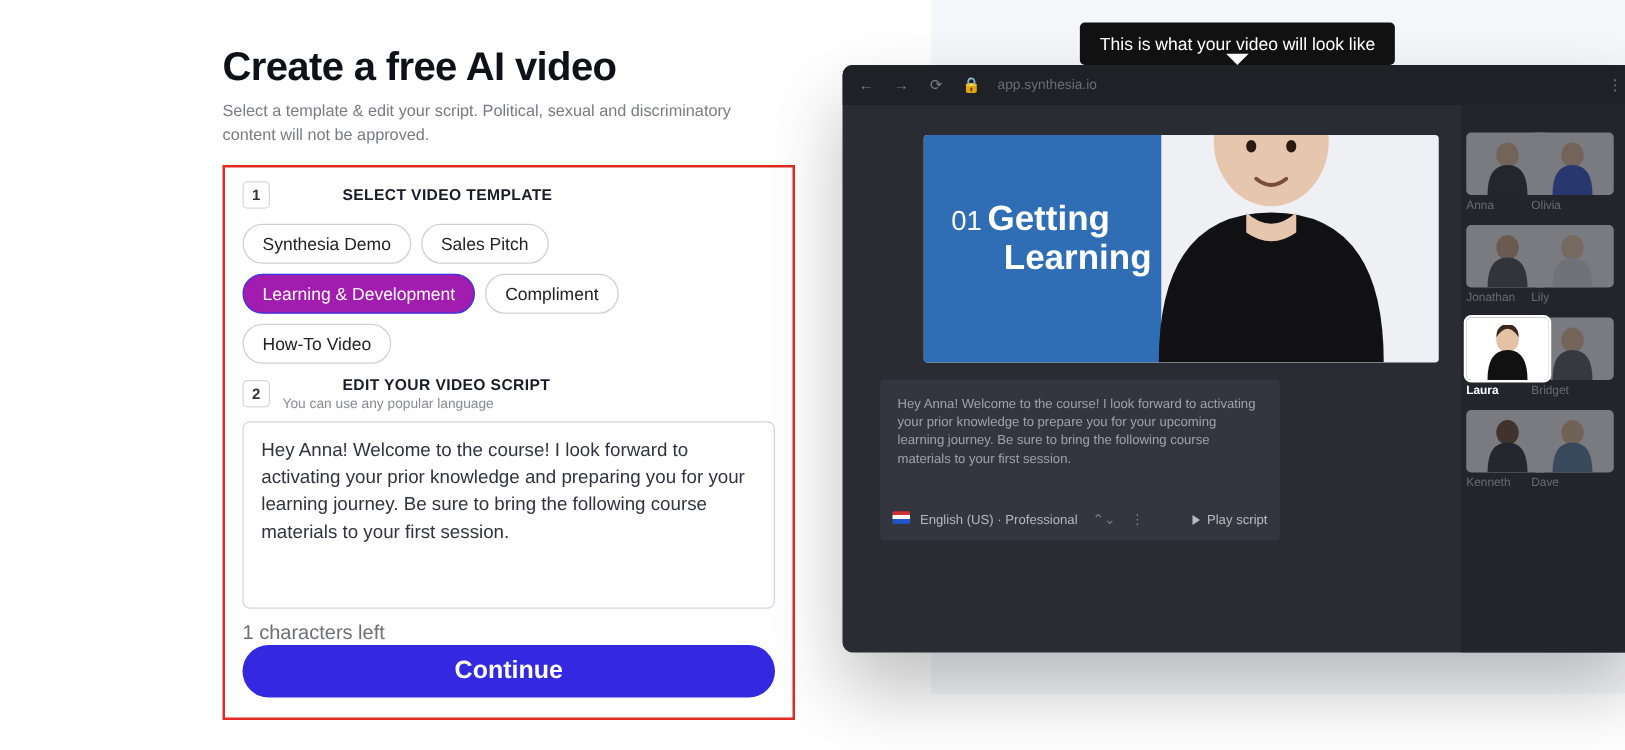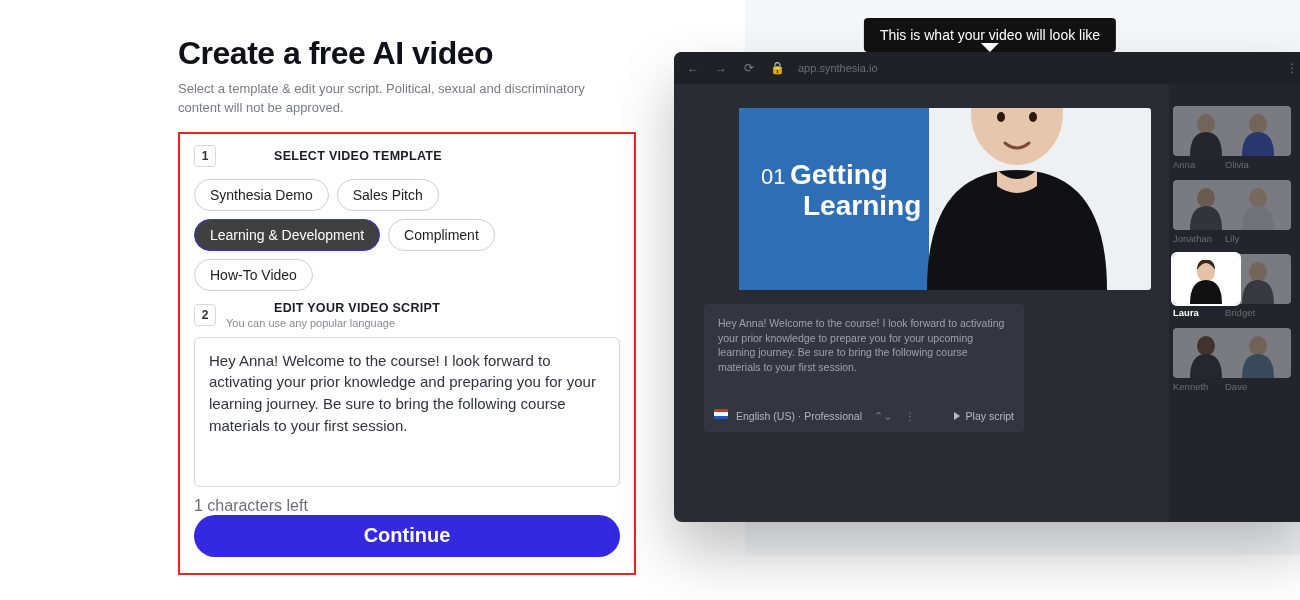--- a/index.html
+++ b/index.html
@@ -78,21 +78,21 @@
   .chip {
     border: 1px solid #cfcfda;
     border-radius: 999px;
     padding: 7px 15px;
     font-size: 14px;
     color: #222;
     background: #fff;
     cursor: pointer;
   }
   .chip.active {
-    background: #404040;
+    background: #a21caf;
     border-color: #3a32e6;
     color: #fff;
   }
   .script-box {
     width: 100%;
     height: 150px;
     border: 1px solid #d5d5dd;
     border-radius: 6px;
     padding: 12px 14px;
     font-size: 15px;

